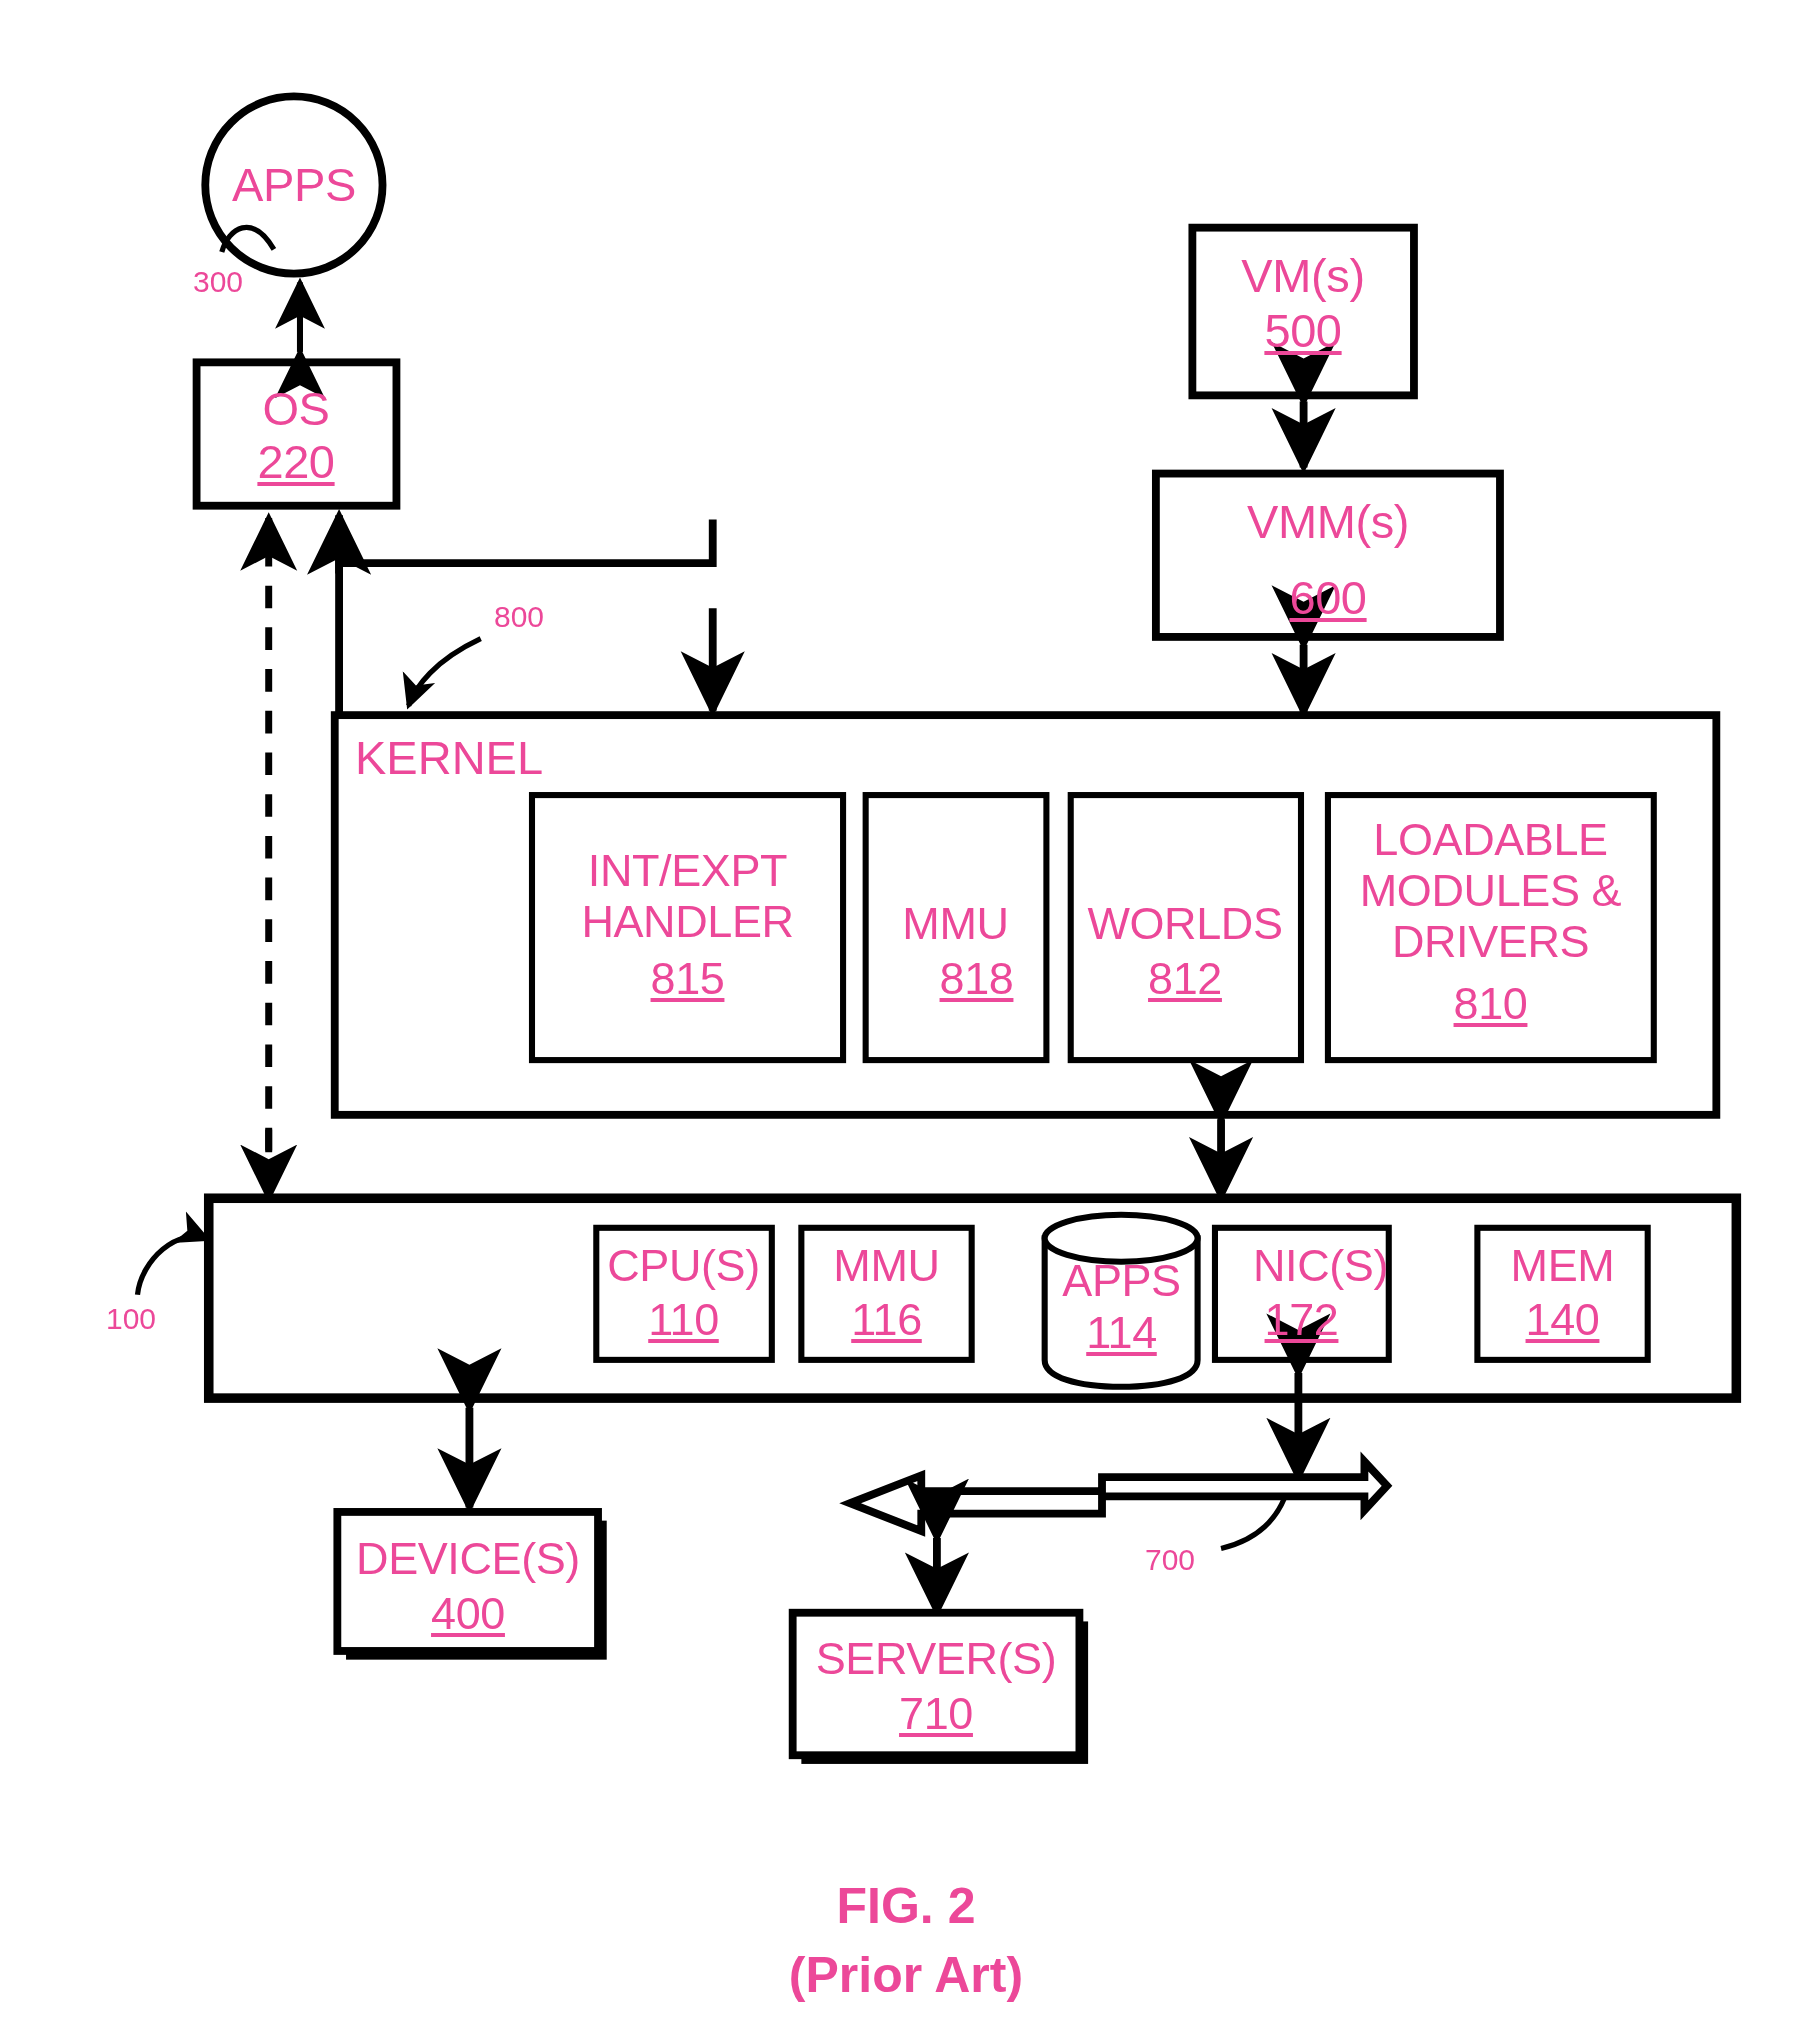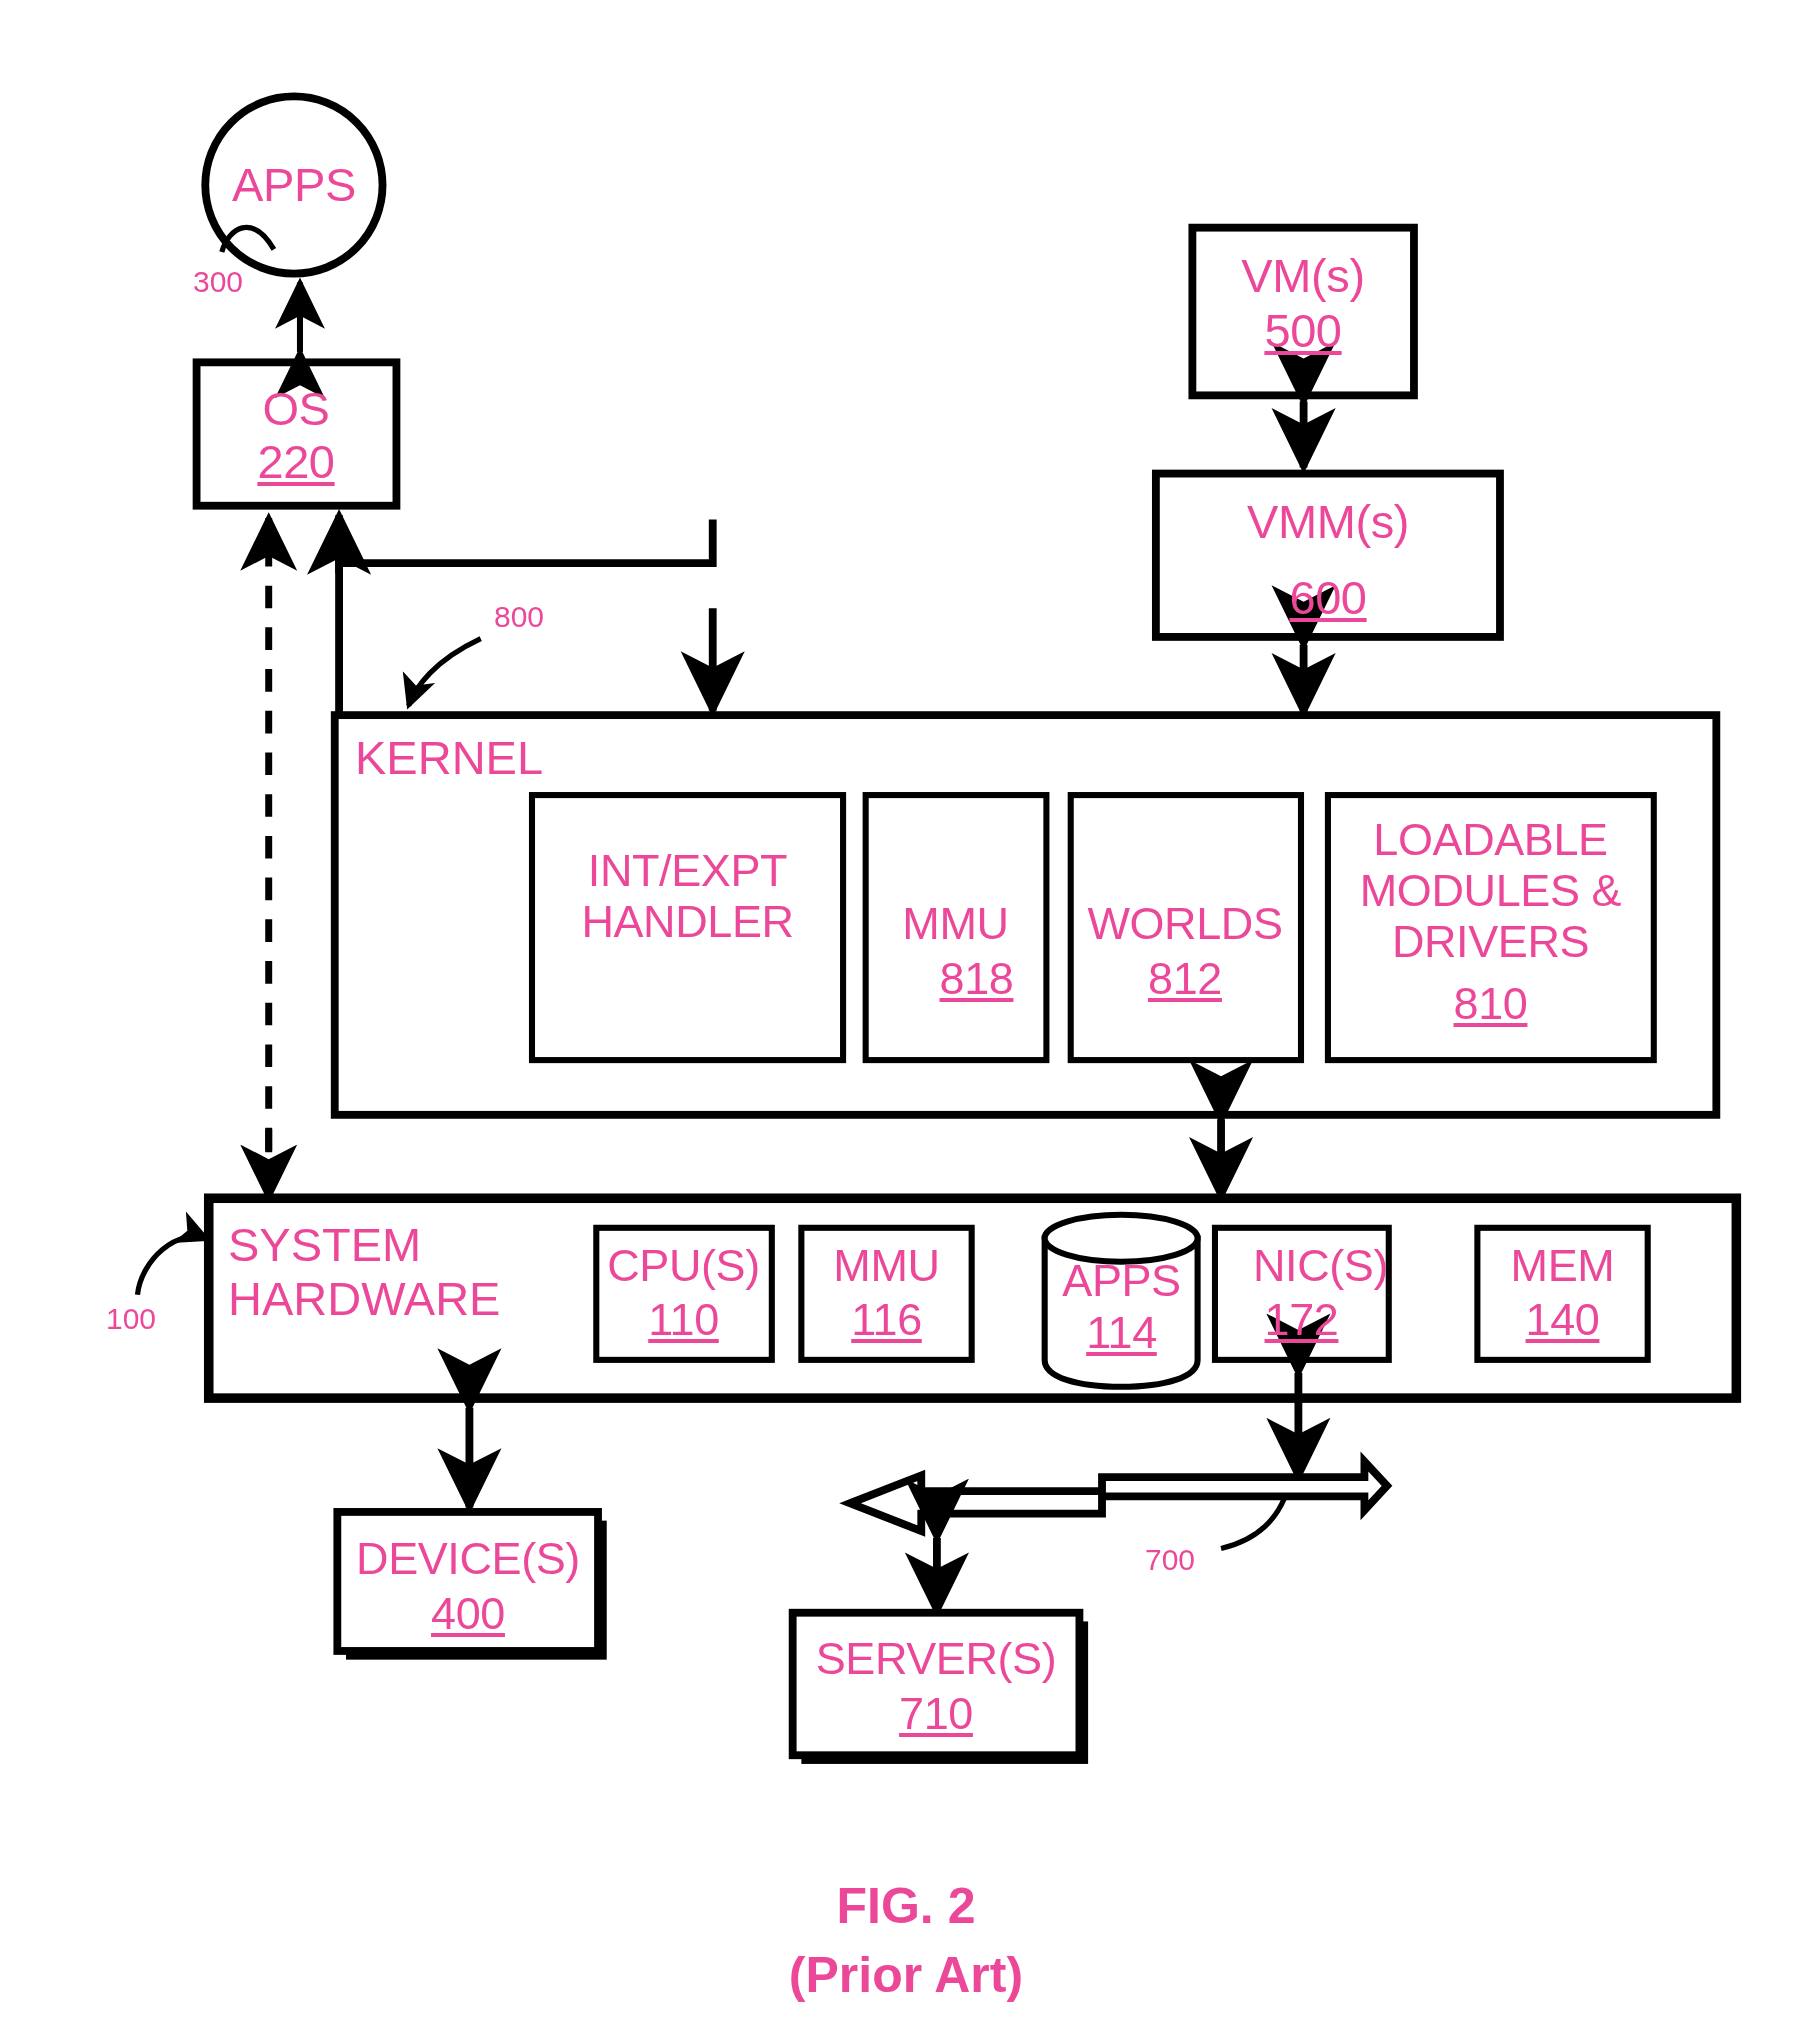--- a/index.html
+++ b/index.html
@@ -155,34 +155,33 @@
   <div class="lbl boxtxt-lg num" style="left:1192px; top:304px; width:222px;">500</div>
 
   <div class="lbl boxtxt-lg" style="left:1156px; top:495px; width:344px;">VMM(s)</div>
   <div class="lbl boxtxt-lg num" style="left:1156px; top:550px; width:344px;margin-top:21px;">600</div>
 
   <div class="corner" style="left:355px; top:730px;">KERNEL</div>
   <div class="ref" style="left:494px; top:600px;">800</div>
 
   <div class="lbl boxtxt" style="left:532px; top:846px; width:311px;">INT/EXPT
 HANDLER</div>
+  <div class="lbl boxtxt num" style="left:532px; top:954px; width:311px;">815</div>
 
   <div class="lbl boxtxt" style="left:862px; top:899px; width:187px;">MMU</div>
   <div class="lbl boxtxt num" style="left:862px; top:954px; width:187px;padding-left:21px;">818</div>
 
   <div class="lbl boxtxt" style="left:1067px; top:899px; width:236px;">WORLDS</div>
   <div class="lbl boxtxt num" style="left:1067px; top:954px; width:236px;">812</div>
 
   <div class="lbl boxtxt" style="left:1319px; top:815px; width:343px;">LOADABLE
 MODULES &amp;
 DRIVERS</div>
   <div class="lbl boxtxt num" style="left:1319px; top:979px; width:343px;">810</div>
 
-  <div class="corner" style="left:228px; top:1218px; line-height:1.14; white-space:pre-line;">SYSTEM
-HARDWARE</div>
   <div class="ref" style="left:106px; top:1302px;">100</div>
 
   <div class="lbl boxtxt" style="left:587px; top:1241px; width:193px;">CPU(S)</div>
   <div class="lbl boxtxt num" style="left:587px; top:1295px; width:193px;">110</div>
 
   <div class="lbl boxtxt" style="left:798px; top:1241px; width:177px;">MMU</div>
   <div class="lbl boxtxt num" style="left:798px; top:1295px; width:177px;">116</div>
 
   <div class="lbl boxtxt" style="left:1039px; top:1256px; width:165px;">APPS</div>
   <div class="lbl boxtxt num" style="left:1039px; top:1308px; width:165px;">114</div>

